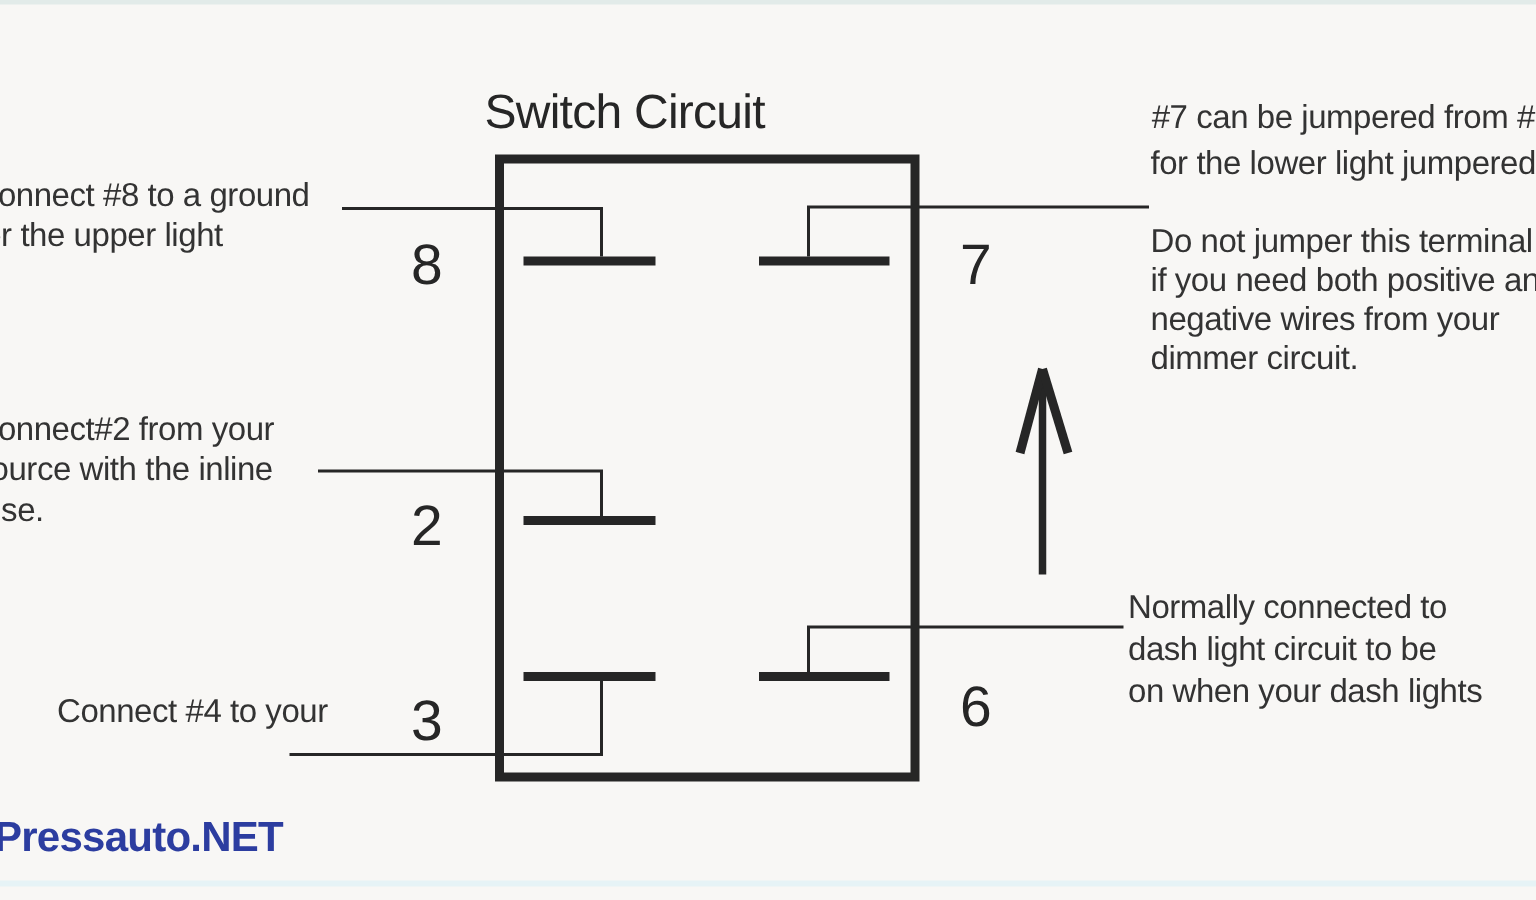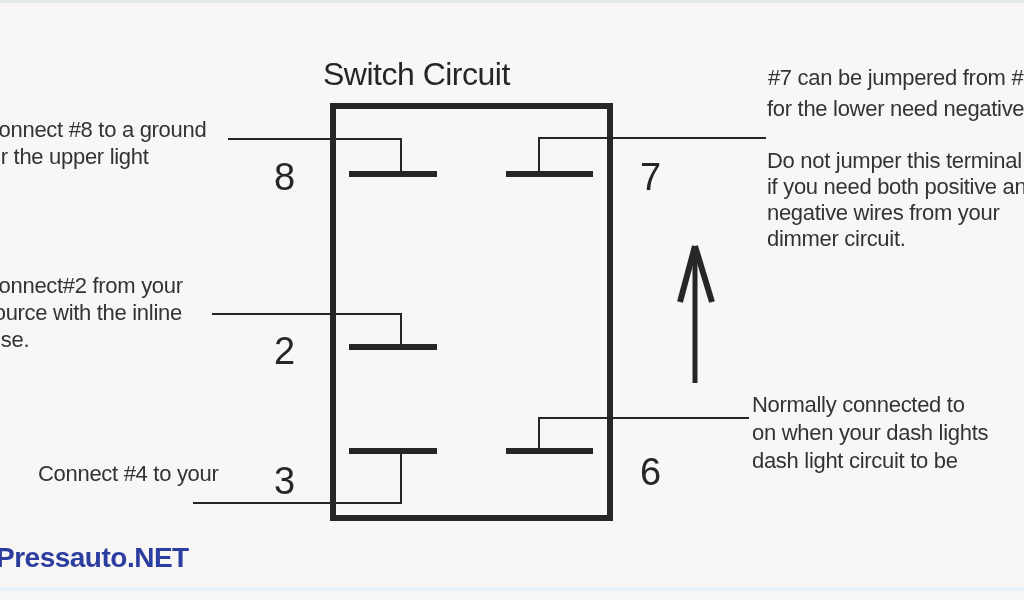--- a/index.html
+++ b/index.html
@@ -102,27 +102,27 @@
   <div>Connect#2 from your</div>
   <div>source with the inline</div>
   <div>fuse.</div>
 </div>
 <div class="abs note lh28" style="left:38px; top:460px;">
   <div>Connect #4 to your</div>
 </div>
 
 <div class="abs note lh31" style="left:767px; top:62px;">
   <div>#7 can be jumpered from #</div>
-  <div>for the lower need negative</div>
+  <div>for the lower light jumpered</div>
 </div>
 <div class="abs note lh26" style="left:767px; top:148px;">
   <div>Do not jumper this terminal</div>
   <div>if you need both positive and</div>
   <div>negative wires from your</div>
   <div>dimmer circuit.</div>
 </div>
 <div class="abs note lh28" style="left:752px; top:391px;">
   <div>Normally connected to</div>
+  <div>dash light circuit to be</div>
   <div>on when your dash lights</div>
-  <div>dash light circuit to be</div>
 </div>
 
 <div id="watermark" class="abs">Pressauto.NET</div>
 
 </body></html>

